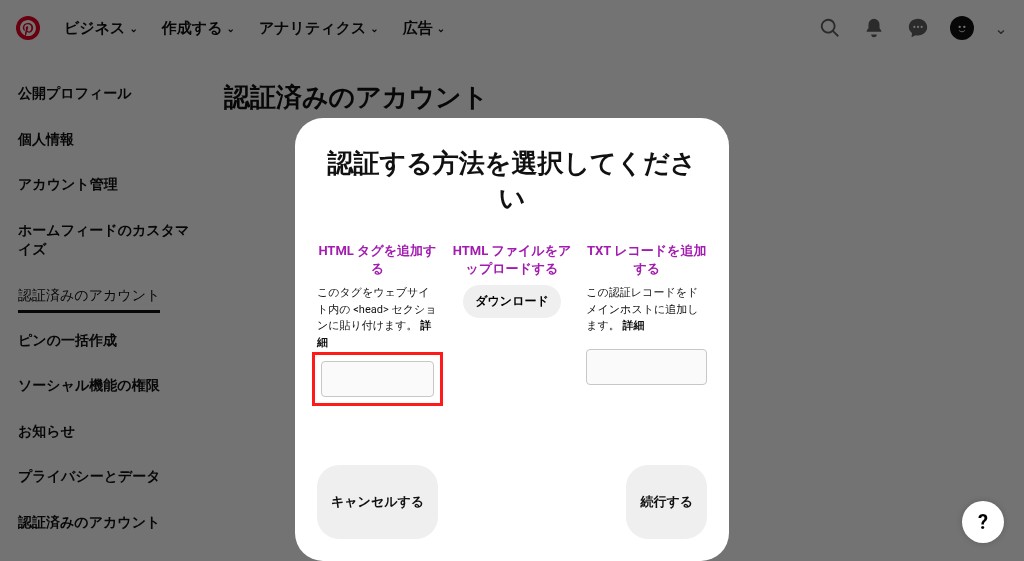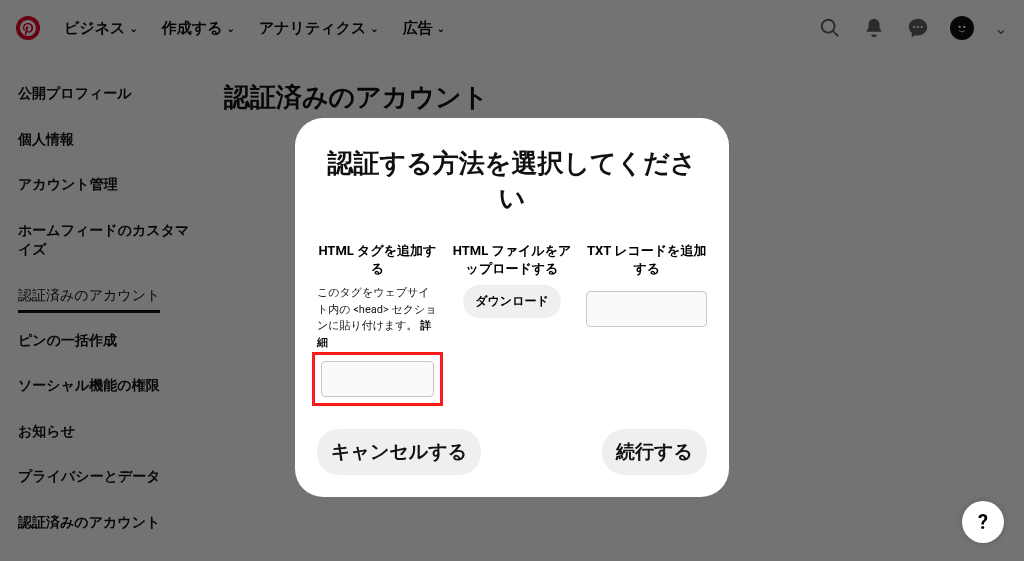--- a/index.html
+++ b/index.html
@@ -115,21 +115,21 @@
       gap: 14px;
     }
     .option {
       flex: 1;
       min-width: 0;
     }
     .option-title {
       text-align: center;
       font-size: 13px;
       font-weight: 700;
-      color: #000000;
+      color: #a21caf;
       margin-bottom: 8px;
       line-height: 1.35;
     }
     .option-desc {
       font-size: 11px;
       color: #111;
       line-height: 1.5;
       margin-bottom: 6px;
     }
     .option-desc .detail {
@@ -159,26 +159,27 @@
       cursor: pointer;
     }
     .modal-footer {
       display: flex;
       justify-content: space-between;
       margin-top: 28px;
     }
     .btn {
       border: none;
       border-radius: 22px;
-      padding: 10px 14px;
-      font-size: 19px;
+      padding: 28px 14px;
+      font-size: 13px;
       font-weight: 700;
       cursor: pointer;
       background: #efefef;
       color: #111;
+      margin-top: 36px;
     }
     
     .help-fab {
       position: absolute;
       right: 20px;
       bottom: 18px;
       width: 42px; height: 42px;
       border-radius: 50%;
       background: #fff;
       box-shadow: 0 0 6px rgba(0,0,0,0.18);
@@ -273,20 +274,21 @@
         </div>
       </div>
 
       <div class="option">
         <div class="option-title">HTML ファイルをアップロードする</div>
         <button class="download-btn">ダウンロード</button>
       </div>
 
       <div class="option">
         <div class="option-title">TXT レコードを追加する</div>
+        <div class="option-desc"><span>この認証レコードをドメインホストに追加します。</span> <span class="detail">詳細</span></div>
         <div class="field-box" style="margin-top:14px;"></div>
       </div>
     </div>
     <div class="modal-footer">
       <button class="btn">キャンセルする</button>
       <button class="btn">続行する</button>
     </div>
   </div>
 </div>
 

